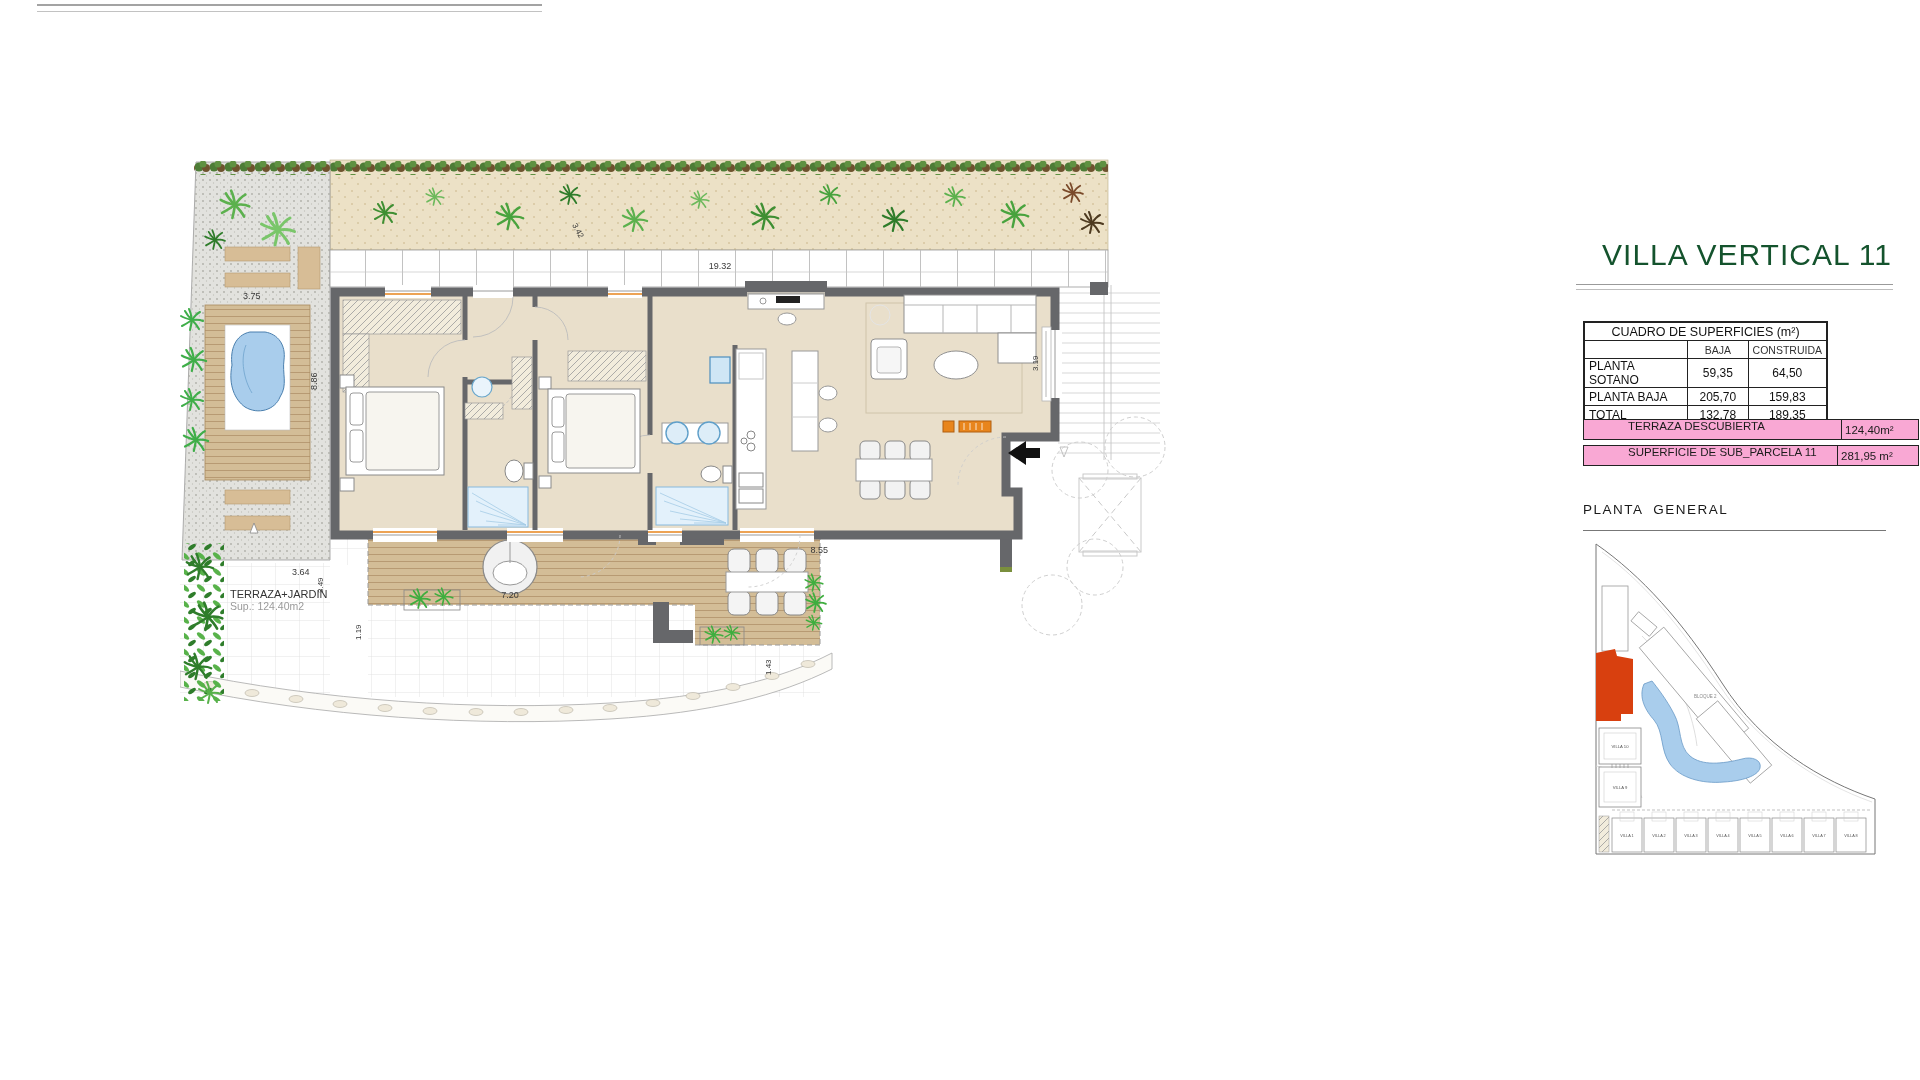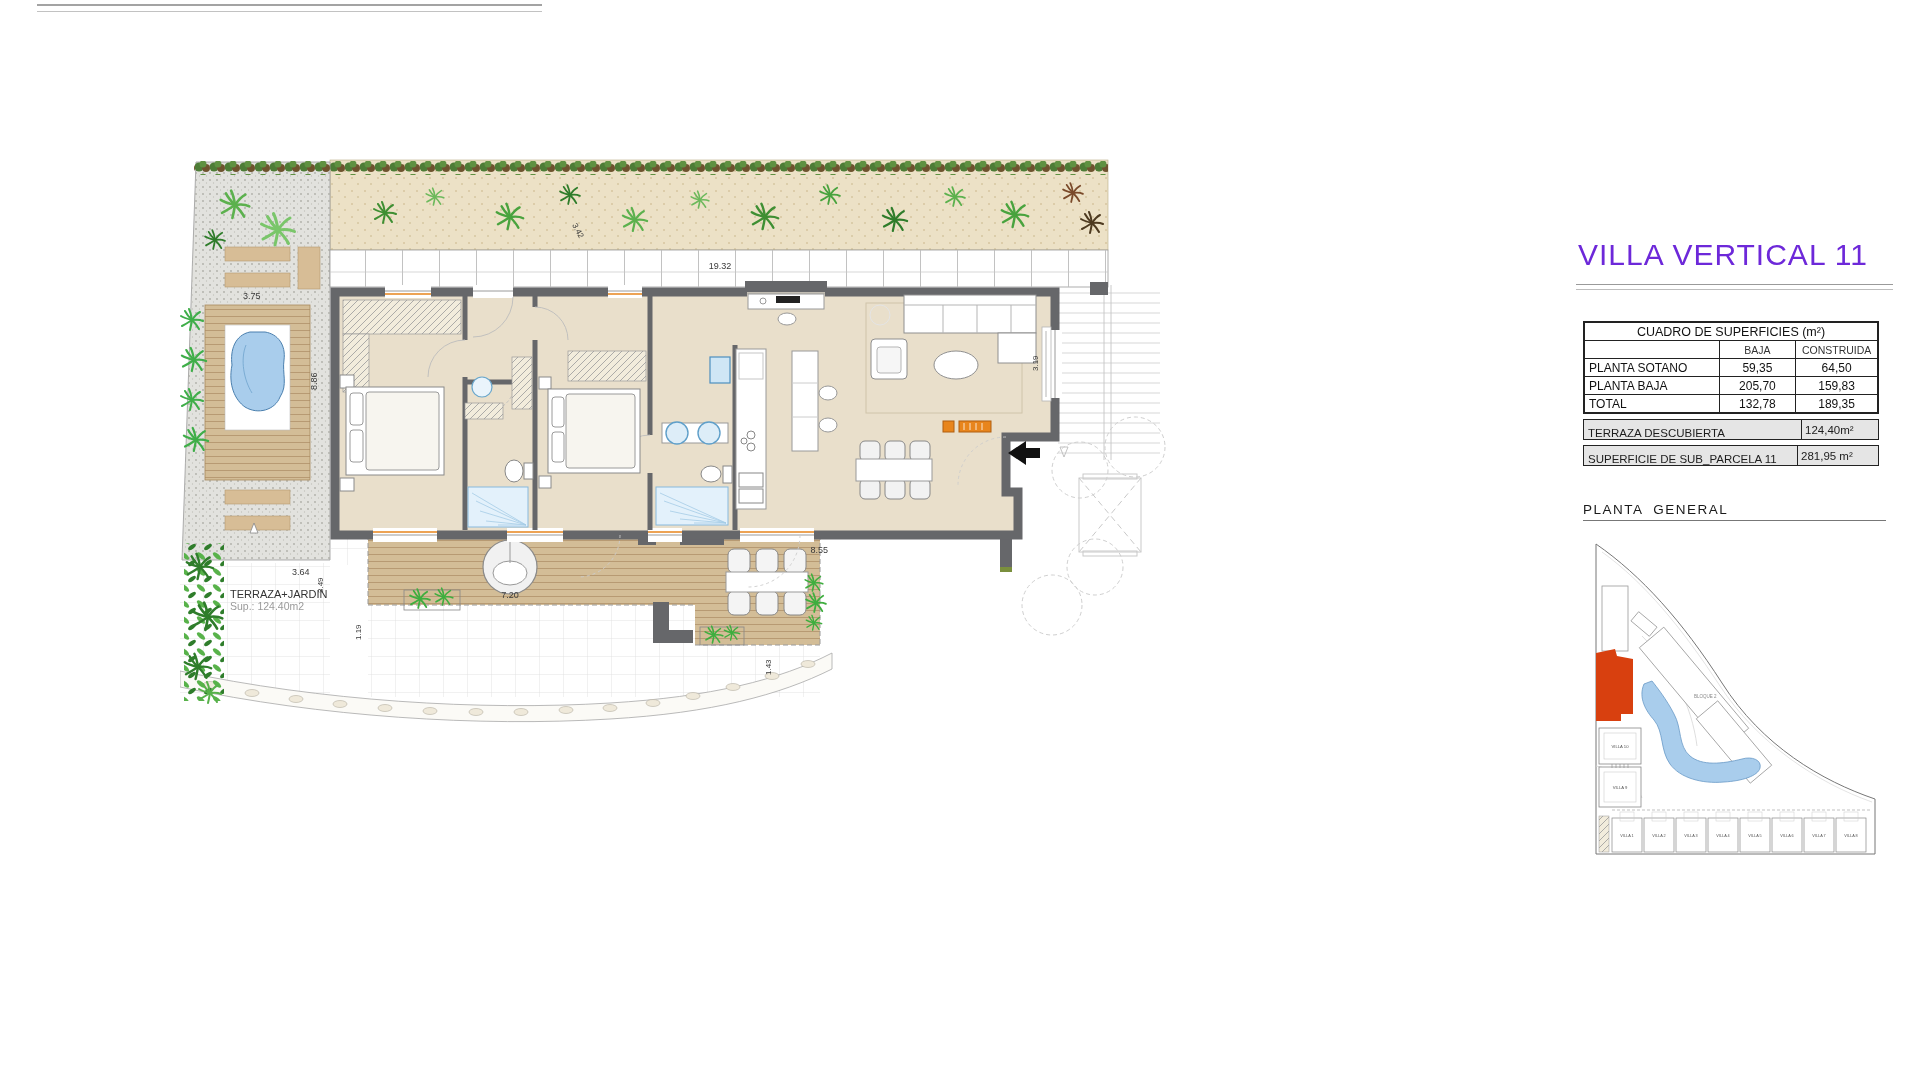--- a/index.html
+++ b/index.html
@@ -3,41 +3,41 @@
 <meta charset="utf-8">
 <style>
   html,body{margin:0;padding:0;background:#fff;}
   body{width:1920px;height:1080px;position:relative;overflow:hidden;
        font-family:"Liberation Sans", sans-serif;color:#1c1c1c;}
   .abs{position:absolute;}
   
   #top-rule{left:37px;top:4px;width:505px;height:5px;
     border-top:2px solid #a3a3a3;border-bottom:1px solid #c2c2c2;}
   
-  #sheet-title{left:1578px;top:238px;width:314px;text-align:left;
-    font-size:30px;letter-spacing:1px;font-weight:400;color:#6d28d9;white-space:nowrap;}
+  #sheet-title{left:1578px;top:238px;width:314px;text-align:right;
+    font-size:30px;letter-spacing:1px;font-weight:400;color:#14532d;white-space:nowrap;}
   #title-rule{left:1576px;top:284px;width:317px;height:4px;
     border-top:1px solid #9a9a9a;border-bottom:1px solid #bdbdbd;}
-  #surfaces{left:1583px;top:321px;width:296px;border-collapse:collapse;
+  #surfaces{left:1583px;top:321px;width:245px;border-collapse:collapse;
     font-size:12px;color:#111;}
   #surfaces td,#surfaces th{border:1px solid #222;padding:0 4px;height:17px;
     font-weight:400;}
   #surfaces .tt{text-align:center;font-size:12.5px;}
   #surfaces .ch{text-align:center;font-size:10.5px;color:#333;}
   #surfaces .num{text-align:center;}
   #surfaces{border:2px solid #222;}
   .strip-box{left:1583px;width:294px;height:19px;border:1.5px solid #222;
-    display:flex;align-items:flex-end;font-size:11.5px;background:#e5e5e5;}
+    display:flex;align-items:flex-start;font-size:11.5px;background:#f9a8d4;padding-left:40px;}
   .strip-box .lbl{flex:1;padding:0 4px;white-space:nowrap;}
   .strip-box .val{border-left:1px solid #222;padding:0 3px;height:100%;
     display:flex;align-items:center;white-space:nowrap;}
   #terraza-box{top:419px;}
   #parcela-box{top:445px;}
   #planta-heading{left:1583px;top:502px;width:303px;font-size:13.5px;
-    letter-spacing:1.5px;border-bottom:1.5px solid #777;padding-bottom:3px;
+    letter-spacing:1.5px;border-bottom:1.5px solid #777;padding-bottom:13px;
     white-space:pre;color:#1a1a1a;}
   svg text{font-family:"Liberation Sans", sans-serif;}
   .dim{font-size:9px;fill:#3a3a3a;}
   .dim-sm{font-size:8px;fill:#3a3a3a;}
 </style>
 </head>
 <body>
 
 <div id="top-rule" class="abs"></div>
 

